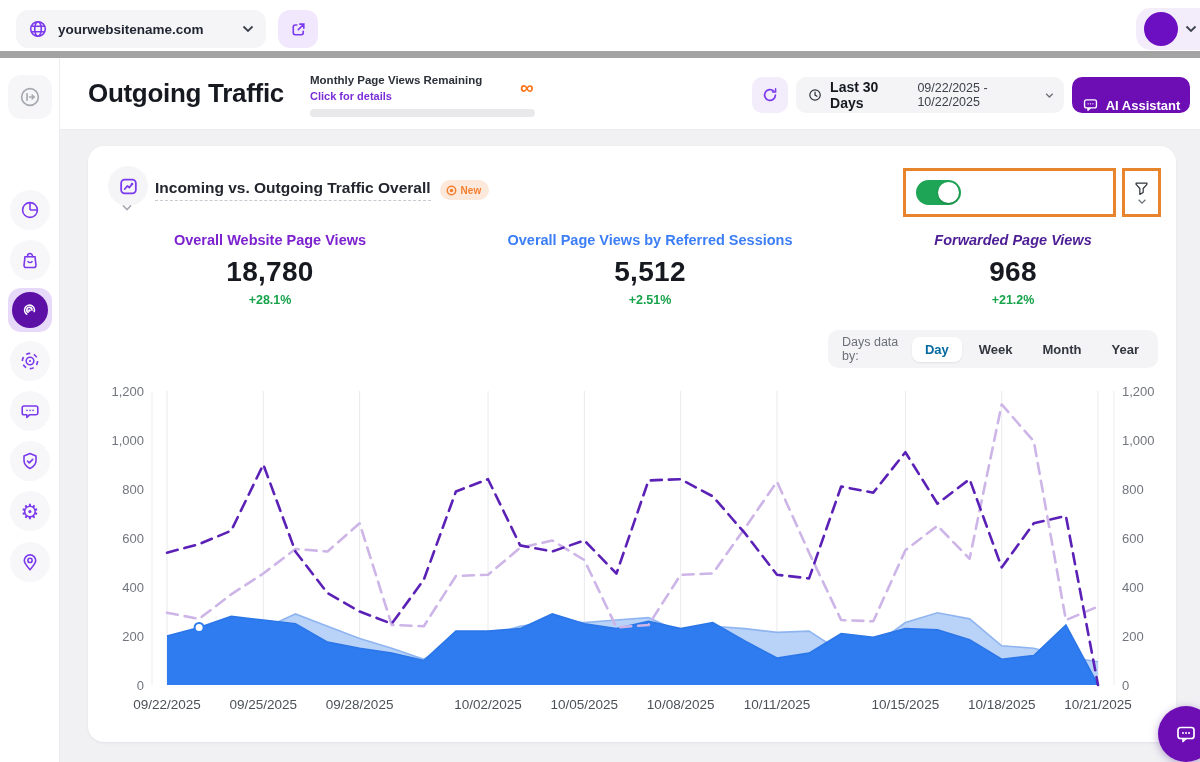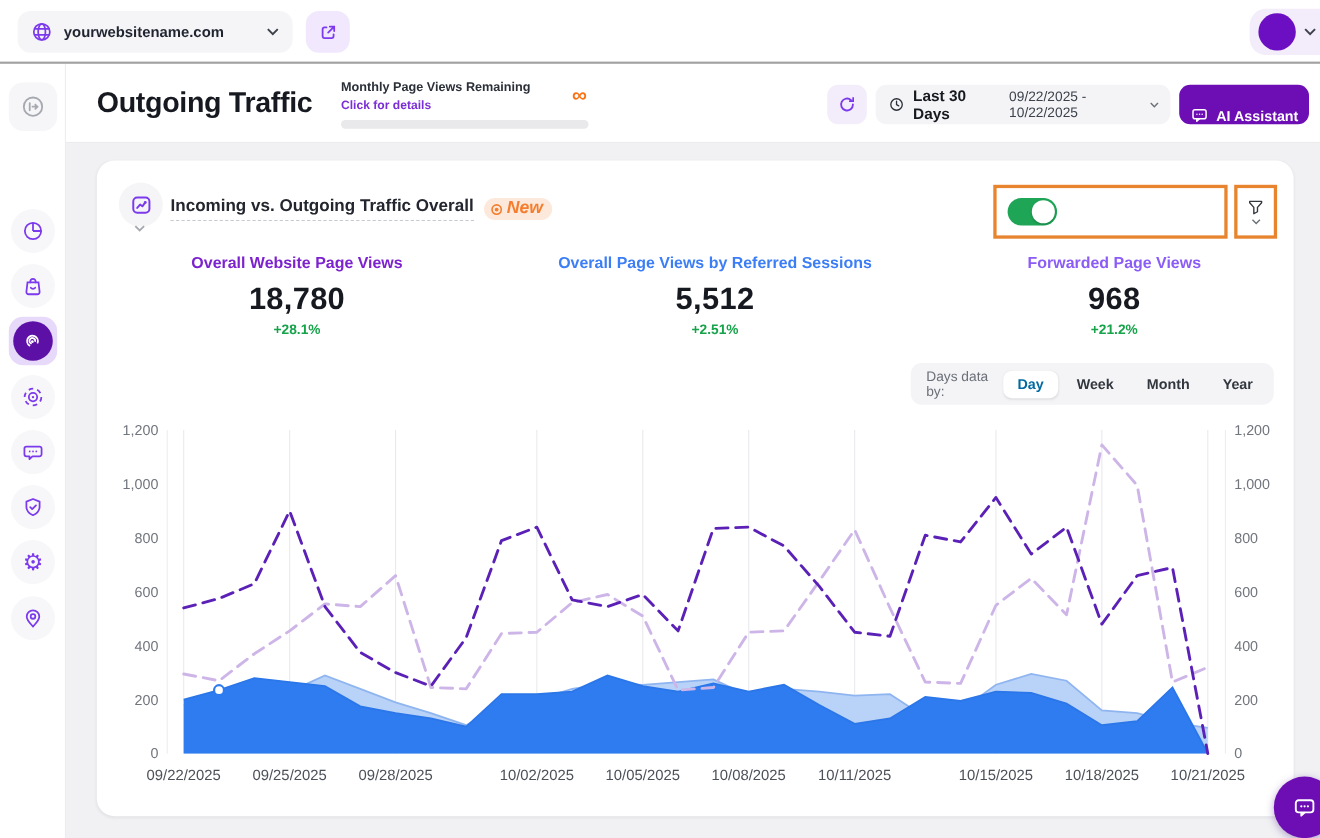--- a/index.html
+++ b/index.html
@@ -1,21 +1,21 @@
 <!DOCTYPE html>
 <html><head>
 <meta charset="utf-8">
 <style>
   * { margin:0; padding:0; box-sizing:border-box; }
   html,body { width:1200px; height:762px; overflow:hidden; background:#F1F1F4;
     font-family:"Liberation Sans", sans-serif; color:#16191F; position:relative; }
   .abs { position:absolute; }
 
   
-  #topbar { left:0; top:0; width:1200px; height:58px; background:#fff; border-bottom:2px solid #a3a3a3; z-index:5; }
+  #topbar { left:0; top:0; width:1200px; height:58px; background:#fff; border-bottom:7px solid #a3a3a3; z-index:5; }
   .site-pill { left:16px; top:10px; width:250px; height:38px; background:#F5F5F7; border-radius:12px;
     display:flex; align-items:center; padding:0 12px; gap:10px; cursor:pointer; }
   .site-pill span { font-size:13.5px; font-weight:700; color:#1F2430; flex:1; }
   .ext-btn { left:278px; top:10px; width:40px; height:38px; background:#F1E8FD; border-radius:12px;
     display:flex; align-items:center; justify-content:center; cursor:pointer; }
   .avatar-pill { left:1136px; top:8px; width:80px; height:42px; background:#F3ECFB; border-radius:15px;
     display:flex; align-items:center; padding:0 8px; gap:7px; cursor:pointer; }
   .avatar { width:34px; height:34px; border-radius:50%; background:#6C0EC2; }
 
   
@@ -50,21 +50,21 @@
   
   #card { left:88px; top:146px; width:1088px; height:596px; background:#fff; border-radius:16px;
     box-shadow:0 1px 3px rgba(20,20,40,.06); }
   .card-ic { left:20px; top:20px; width:40px; height:40px; border-radius:50%; background:#F5F5F7;
     display:flex; align-items:center; justify-content:center; cursor:pointer; }
   .card-ic-chev { left:33px; top:58px; }
   .card-title-row { left:67px; top:33px; display:flex; align-items:center; gap:9px; }
   .card-title { font-size:15.5px; font-weight:700; color:#23262E; border-bottom:1.5px dashed #C8CAD1; padding-bottom:3px; }
   .new-badge { background:#FCE9DC; border-radius:10px; height:20px; display:flex; align-items:center;
     gap:4px; padding:0 8px 0 6px; }
-  .new-badge span { color:#F57E2E; font-size:16px; font-weight:700;font-style:italic; }
+  .new-badge span { color:#F57E2E; font-size:10px; font-weight:700; }
 
   .compare-box { left:815px; top:22px; width:213px; height:49px; border:3px solid #E8832E; background:#fff;
     display:flex; align-items:center; padding:0 10px; cursor:pointer; }
   .compare-txt { flex:1; }
   .compare-label { font-size:12px; font-weight:700; color:#7B2FD6; }
   .compare-range { font-size:12.5px; color:#4B5058; margin-top:1px; }
   .toggle { width:45px; height:25px; border-radius:13px; background:#1EA556; position:relative; cursor:pointer; }
   .toggle .knob { position:absolute; right:2px; top:2px; width:21px; height:21px; border-radius:50%; background:#fff;
     box-shadow:0 1px 2px rgba(0,0,0,.25); }
   .filter-box { left:1034px; top:22px; width:39px; height:49px; border:3px solid #E8832E; background:#fff;
@@ -265,21 +265,21 @@
     <div class="m-label" style="color: rgb(124, 34, 206);">Overall Website Page Views</div>
     <div class="m-value">18,780</div>
     <div class="m-change">+28.1%</div>
   </div>
   <div id="metric2" class="metric abs">
     <div class="m-label" style="color: rgb(60, 126, 246);">Overall Page Views by Referred Sessions</div>
     <div class="m-value">5,512</div>
     <div class="m-change">+2.51%</div>
   </div>
   <div id="metric3" class="metric abs">
-    <div class="m-label" style="color: #8b5cf6;">Forwarded Page Views</div>
+    <div class="m-label" style="color: #4c1d95; font-style: italic;">Forwarded Page Views</div>
     <div class="m-value">968</div>
     <div class="m-change">+21.2%</div>
   </div>
 
   <div class="gran abs">
     <span class="gran-label">Days data by:</span>
     <span class="gran-opt sel">Day</span>
     <span class="gran-opt">Week</span>
     <span class="gran-opt">Month</span>
     <span class="gran-opt">Year</span>

